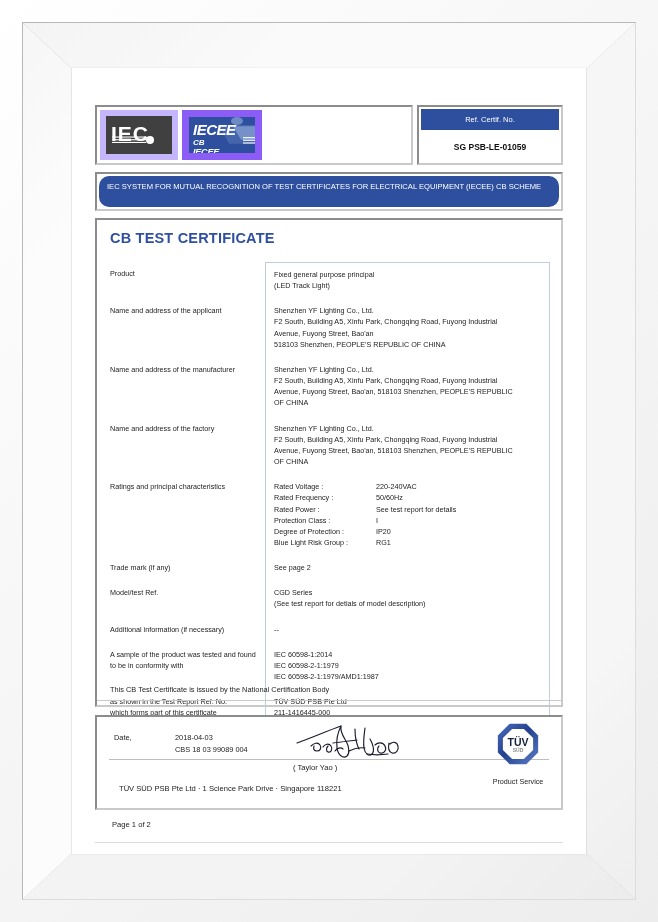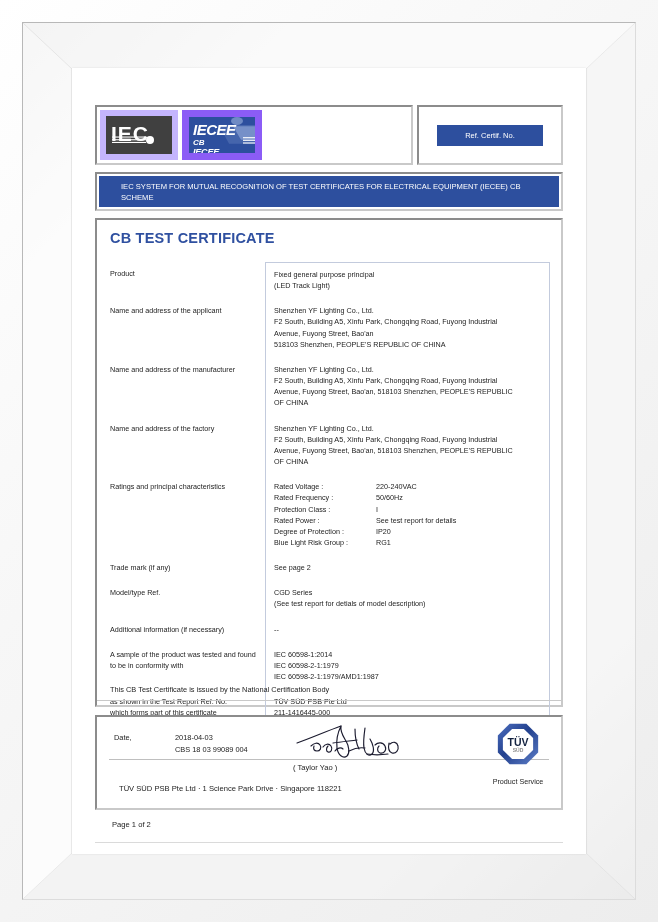--- a/index.html
+++ b/index.html
@@ -102,42 +102,42 @@
 
   .hdr-right{
     width:146px;height:60px;margin-left:4px;
     box-sizing:border-box;
     border:2px solid #9a9a9a;
     border-top-color:#8c8c8c;border-left-color:#8c8c8c;
     border-right-color:#c9c9c9;border-bottom-color:#c9c9c9;
     background:#fff;
   }
   .ref-head{
-    margin:18px;height:21px;background:#2d4f9e;color:#fff;
+    margin:2px;height:21px;background:#2d4f9e;color:#fff;
     display:flex;align-items:center;justify-content:center;
     font-size:7.5px;
   }
   .ref-val{
     height:30px;display:flex;align-items:center;justify-content:center;
     font-size:8.5px;font-weight:bold;color:#111;
   }
 
   
   .banner{
     position:absolute;left:0;top:67px;width:468px;height:39px;
     box-sizing:border-box;
     border:2px solid #9a9a9a;
     border-top-color:#8c8c8c;border-left-color:#8c8c8c;
     border-right-color:#c9c9c9;border-bottom-color:#c9c9c9;
     background:#fff;
   }
   .banner-in{
     margin:2px;height:31px;background:#2d4f9e;color:#fff;
-    padding:5px 22px;box-sizing:border-box;
-    font-size:7.6px;line-height:1.45;
+    padding:5px 8px;box-sizing:border-box;
+    font-size:7.6px;line-height:1.45;border-radius:10px;
   }
 
   
   .main{
     position:absolute;left:0;top:113px;width:468px;height:489px;
     box-sizing:border-box;
     border:2px solid #9a9a9a;
     border-top-color:#8c8c8c;border-left-color:#8c8c8c;
     border-right-color:#c9c9c9;border-bottom-color:#c9c9c9;
     background:#fff;
@@ -328,49 +328,49 @@
         <div class="valwrap">
           <div class="kv">
             <span class="k">Rated Voltage :</span>
             <span>220-240VAC</span>
           </div>
           <div class="kv">
             <span class="k">Rated Frequency :</span>
             <span>50/60Hz</span>
           </div>
           <div class="kv">
+            <span class="k">Rated Power :</span>
+            <span>See test report for details</span>
+          </div>
+          <div class="kv">
             <span class="k">Protection Class :</span>
             <span>I</span>
           </div>
           <div class="kv">
-            <span class="k">Rated Power :</span>
-            <span>See test report for details</span>
-          </div>
-          <div class="kv">
             <span class="k">Degree of Protection :</span>
             <span>IP20</span>
           </div>
           <div class="kv">
             <span class="k">Blue Light Risk Group :</span>
             <span>RG1</span>
           </div>
           <div class="spacer"></div>
         </div>
       </div>
 
       <div class="row">
         <div class="lbl">Trade mark (if any)</div>
         <div class="valwrap">
           <div>See page 2</div>
           <div class="spacer"></div>
         </div>
       </div>
 
       <div class="row">
-        <div class="lbl">Model/type Ref.</div>
+        <div class="lbl">Model/test Ref.</div>
         <div class="valwrap">
           <div>CGD Series</div>
           <div>(See test report for detials of model description)</div>
           <div class="spacer"></div>
         </div>
       </div>
 
       <div class="row">
         <div class="lbl">Additional information (if necessary)</div>
         <div class="valwrap">

